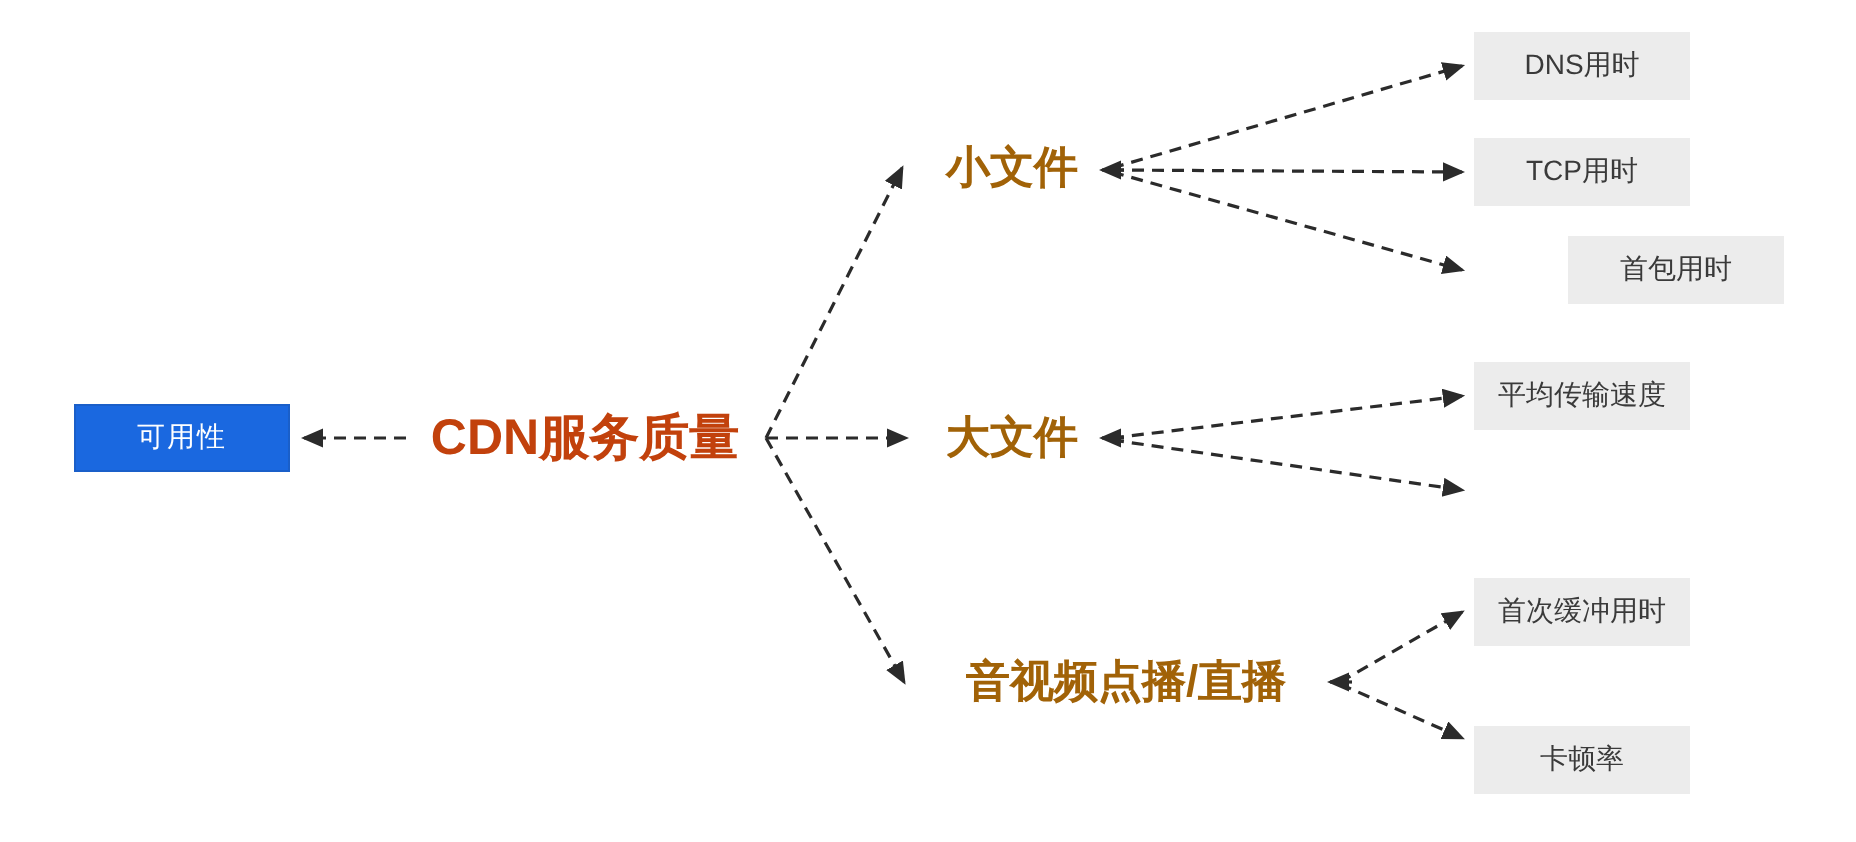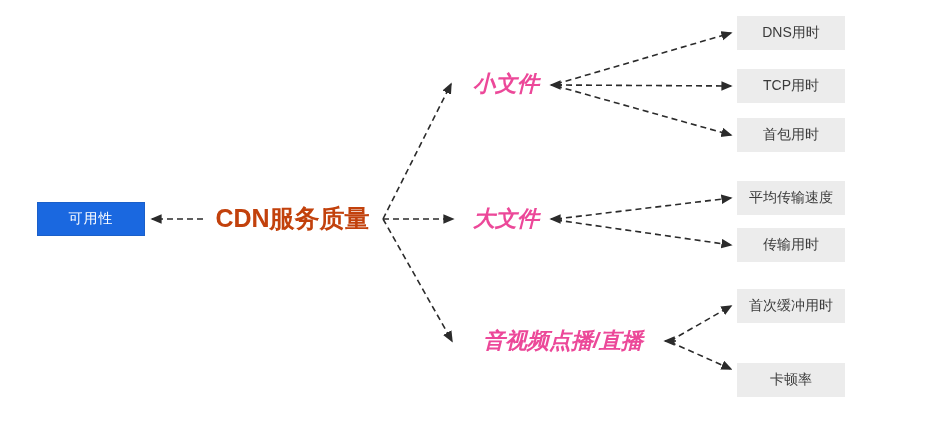--- a/index.html
+++ b/index.html
@@ -55,40 +55,39 @@
     font-size: 25px;
     font-weight: bold;
     letter-spacing: 0px;
     left: 205px;
     top: 200px;
     width: 175px;
     height: 37px;
   }
   
   .node-category {
-    color: #ec4899;
+    color: #a16207;
     font-size: 22px;
     font-weight: bold;
-    font-style: italic;
   }
   .cat-small  { left: 462px; top: 65px;  width: 88px; height: 38px; }
   .cat-large  { left: 462px; top: 200px; width: 88px; height: 38px; text-align: right; }
   .cat-media  { left: 464px; top: 322px; width: 198px; height: 38px; }
   
   .node-leaf {
     background: #ececec;
     color: #3a3a3a;
     font-size: 14px;
     left: 737px;
     width: 108px;
     height: 34px;
   }
   .leaf-dns     { top: 16px; }
   .leaf-tcp     { top: 69px; }
-  .leaf-first   { top: 118px; }
+  .leaf-first   { top: 118px; margin-left: 47px; }
   .leaf-avgspd  { top: 181px; }
   .leaf-xfer    { top: 228px; }
   .leaf-buffer  { top: 289px; }
   .leaf-stall   { top: 363px; }
 </style>
 </head>
 <body>
 
 <div id="diagram-root">
 
@@ -154,18 +153,17 @@
 
   <div class="node node-category cat-small">小文件</div>
   <div class="node node-category cat-large">大文件</div>
   <div class="node node-category cat-media">音视频点播/直播</div>
 
   <div class="node node-leaf leaf-dns">DNS用时</div>
   <div class="node node-leaf leaf-tcp">TCP用时</div>
   <div class="node node-leaf leaf-first">首包用时</div>
 
   <div class="node node-leaf leaf-avgspd">平均传输速度</div>
-  <div class="node node-leaf leaf-xfer">传输用时</div>
 
   <div class="node node-leaf leaf-buffer">首次缓冲用时</div>
   <div class="node node-leaf leaf-stall">卡顿率</div>
 
 </div>
 
 </body></html>

